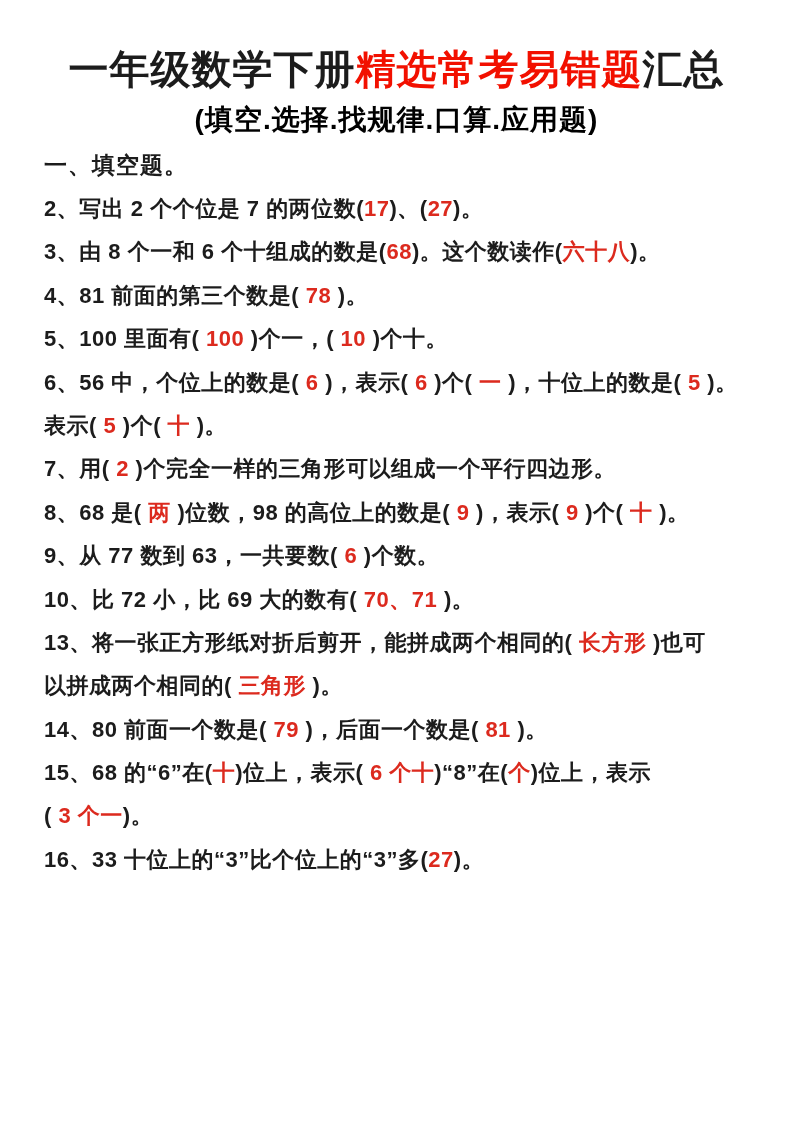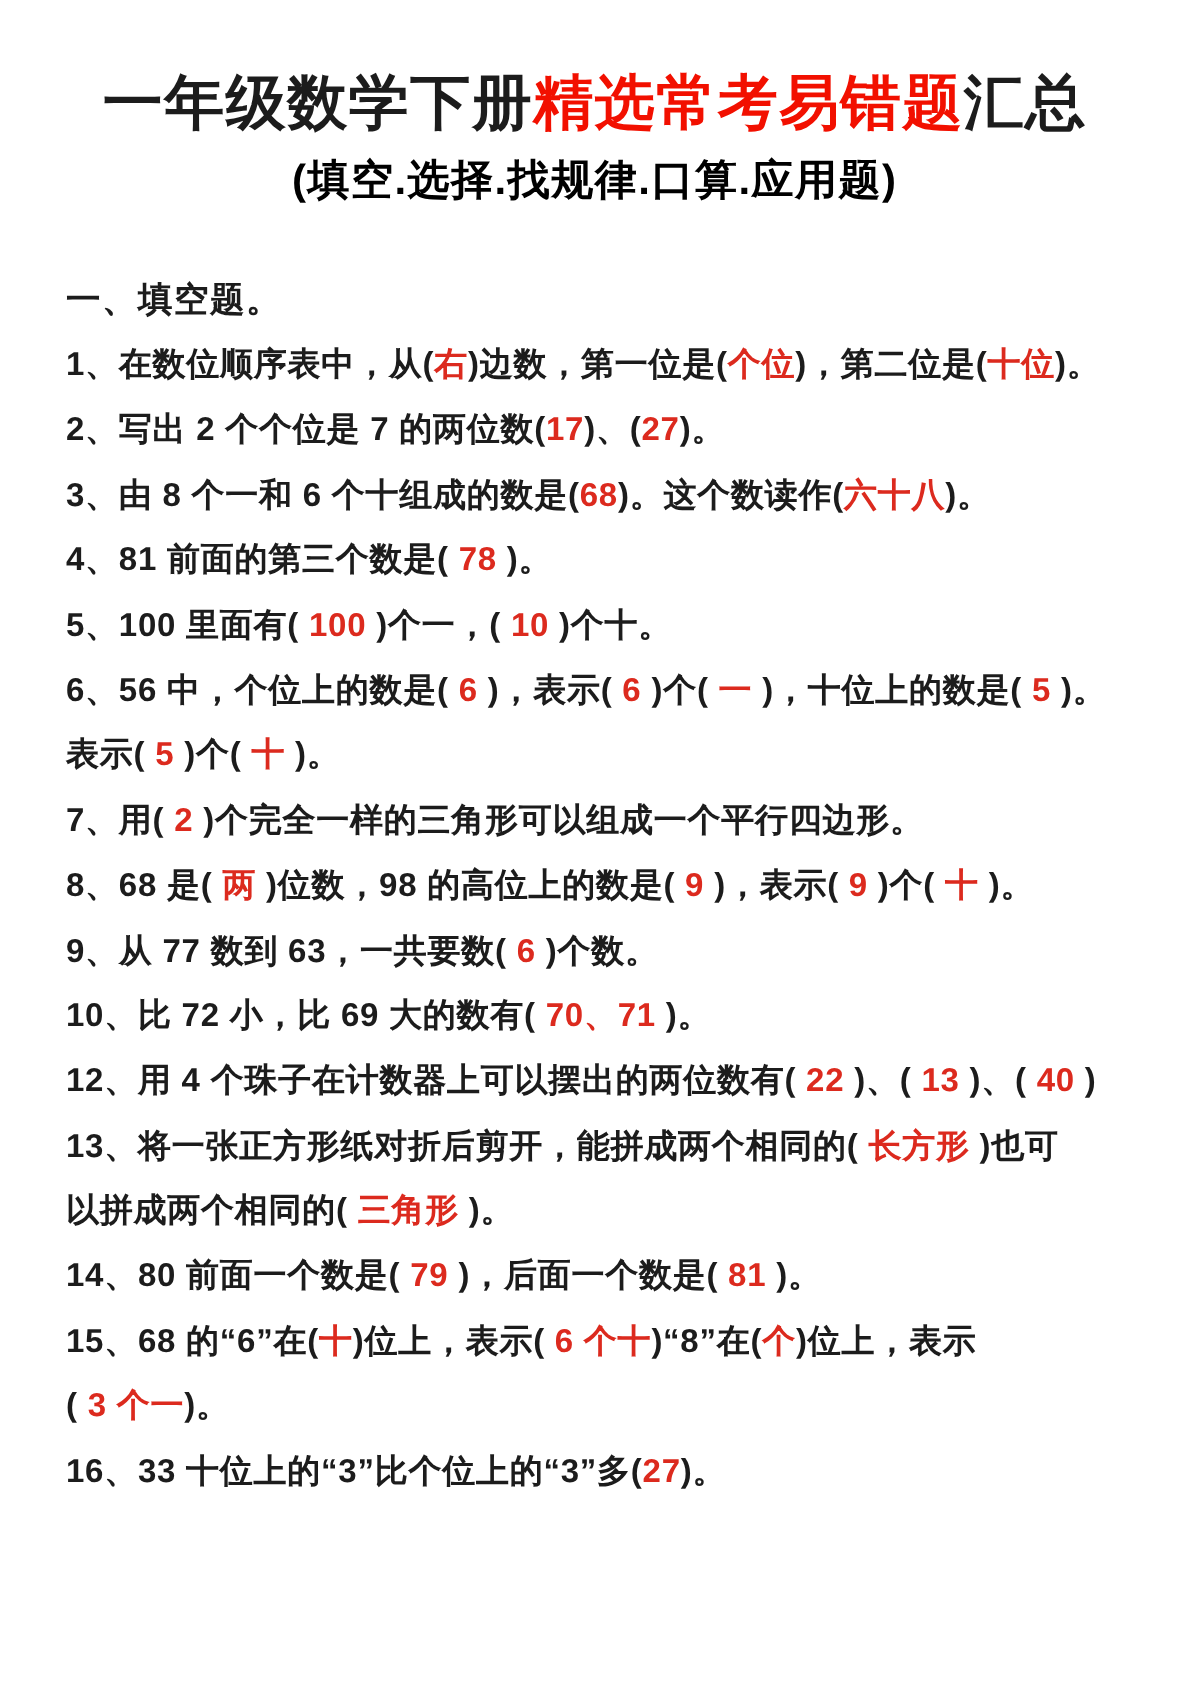--- a/index.html
+++ b/index.html
@@ -24,21 +24,21 @@
   .title .t-red { color: #f21000; }
   .subtitle {
     margin-top: 17px;
     text-align: center;
     font-size: 28px;
     line-height: 1;
     letter-spacing: 1px;
     color: #000000;
   }
   .content {
-    margin-top: 44px;
+    margin-top: 10px;
     padding-left: 44px;
     padding-right: 30px;
     font-size: 22px;
   }
   .heading {
     height: 43px;
     line-height: 43px;
     font-size: 23px;
     letter-spacing: 1px;
   }
@@ -52,23 +52,20 @@
 </style>
 </head>
 <body>
 
 <div class="page">
   <div class="title"><span>一年级数学下册</span><span class="t-red">精选常考易错题</span><span>汇总</span></div>
   <div class="subtitle">(填空.选择.找规律.口算.应用题)</div>
   <div class="content">
     <div class="heading">一、填空题。</div>
     <div>
-        <div class="question">
-          <div class="line"><span>1、在数位顺序表中，从(</span><span class="red">右</span><span>)边数，第一位是(</span><span class="red">个位</span><span>)，第二位是(</span><span class="red">十位</span><span>)。</span></div>
-        </div>
         <div class="question">
           <div class="line"><span>2、写出 2 个个位是 7 的两位数(</span><span class="red">17</span><span>)、(</span><span class="red">27</span><span>)。</span></div>
         </div>
         <div class="question">
           <div class="line"><span>3、由 8 个一和 6 个十组成的数是(</span><span class="red">68</span><span>)。这个数读作(</span><span class="red">六十八</span><span>)。</span></div>
         </div>
         <div class="question">
           <div class="line"><span>4、81 前面的第三个数是( </span><span class="red">78</span><span> )。</span></div>
         </div>
         <div class="question">
@@ -84,21 +81,20 @@
         <div class="question">
           <div class="line"><span>8、68 是( </span><span class="red">两</span><span> )位数，98 的高位上的数是( </span><span class="red">9</span><span> )，表示( </span><span class="red">9</span><span> )个( </span><span class="red">十</span><span> )。</span></div>
         </div>
         <div class="question">
           <div class="line"><span>9、从 77 数到 63，一共要数( </span><span class="red">6</span><span> )个数。</span></div>
         </div>
         <div class="question">
           <div class="line"><span>10、比 72 小，比 69 大的数有( </span><span class="red">70、71</span><span> )。</span></div>
         </div>
         <div class="question">
-          <div class="line"><span>12、用 4 个珠子在计数器上可以摆出的两位数有( </span><span class="red">22</span><span> )、( </span><span class="red">13</span><span> )、( </span><span class="red">40</span><span> )</span></div>
         </div>
         <div class="question">
           <div class="line"><span>13、将一张正方形纸对折后剪开，能拼成两个相同的( </span><span class="red">长方形</span><span> )也可</span></div>
           <div class="line"><span>以拼成两个相同的( </span><span class="red">三角形</span><span> )。</span></div>
         </div>
         <div class="question">
           <div class="line"><span>14、80 前面一个数是( </span><span class="red">79</span><span> )，后面一个数是( </span><span class="red">81</span><span> )。</span></div>
         </div>
         <div class="question">
           <div class="line"><span>15、68 的“6”在(</span><span class="red">十</span><span>)位上，表示( </span><span class="red">6 个十</span><span>)“8”在(</span><span class="red">个</span><span>)位上，表示</span></div>

